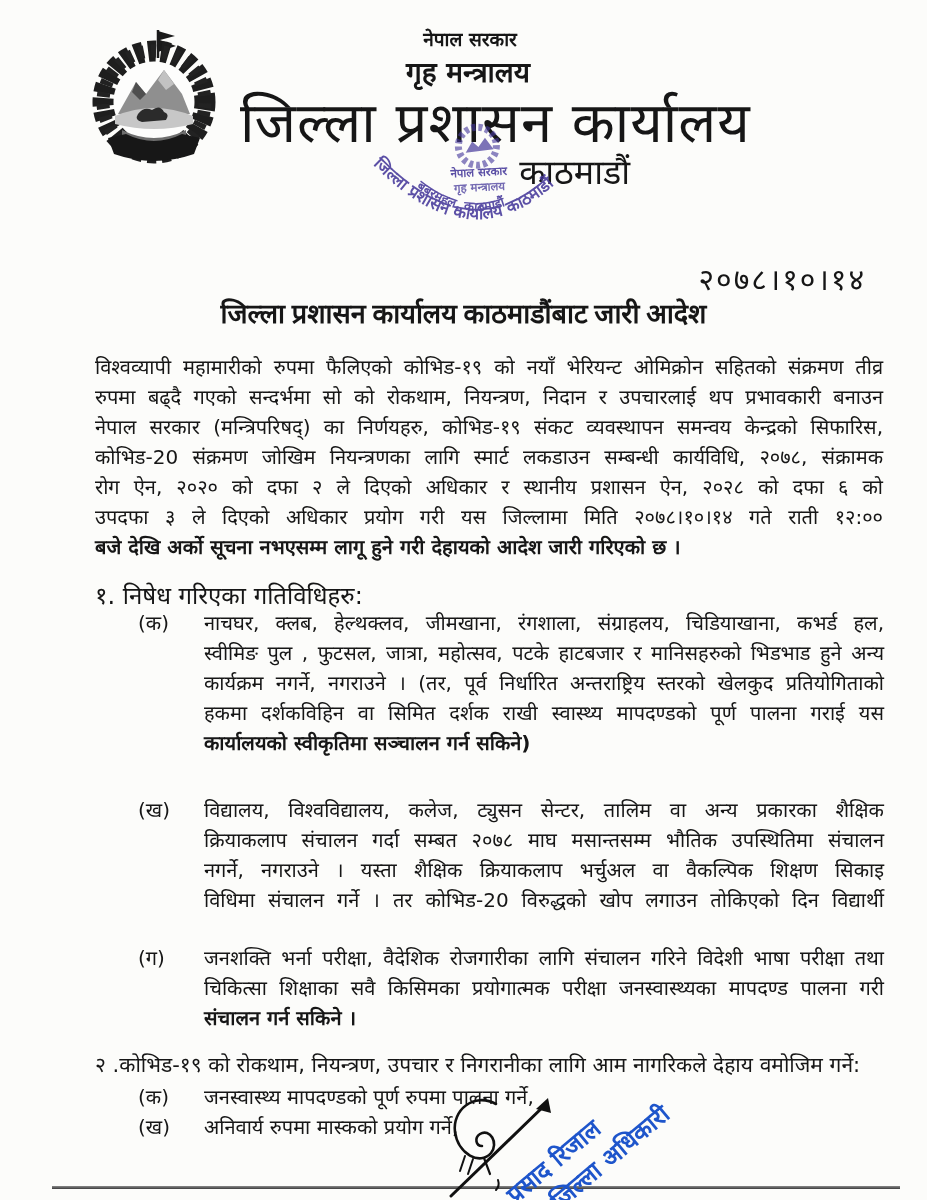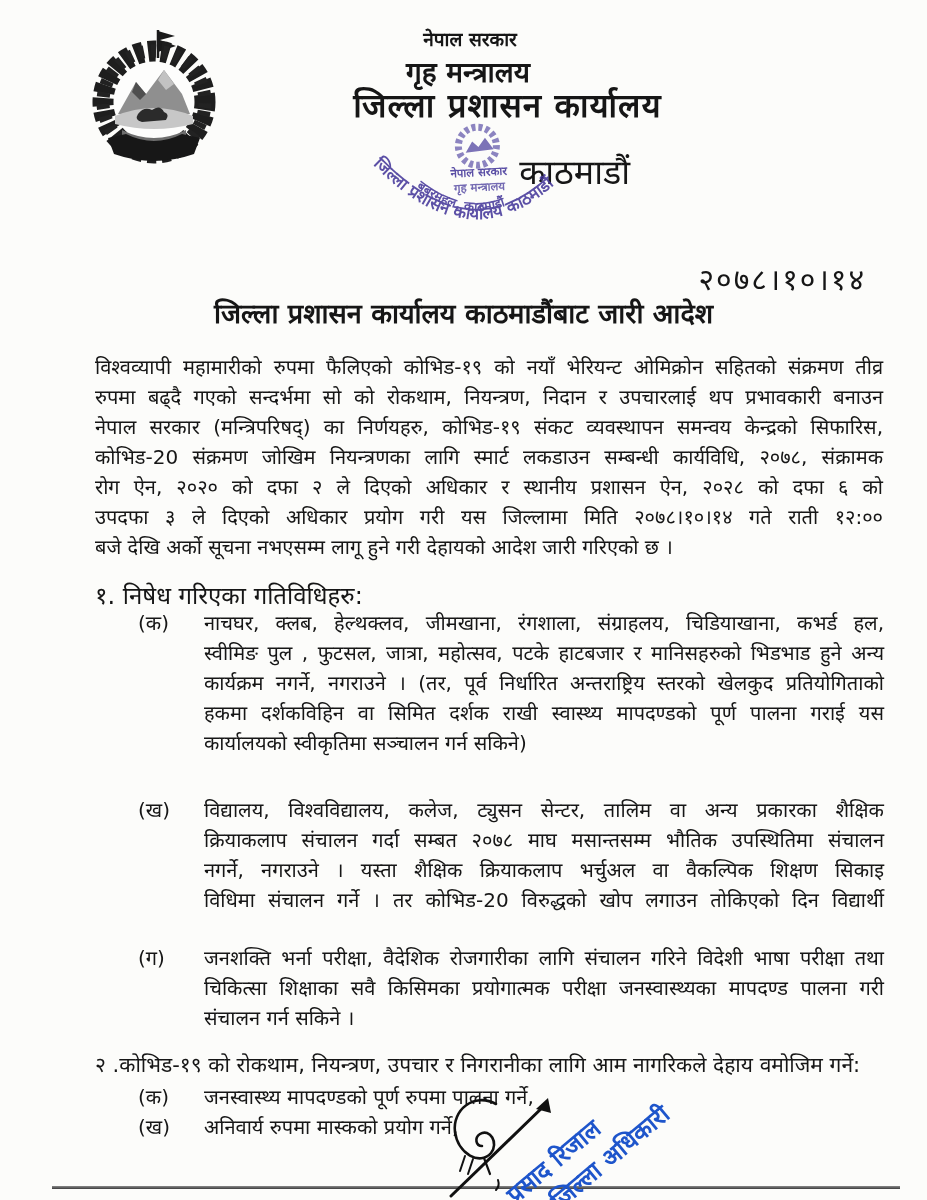--- a/index.html
+++ b/index.html
@@ -7,29 +7,29 @@
     position:relative;width:927px;height:1200px;margin:0 auto;
     background:#fcfcfa;overflow:hidden;
     font-family:"DejaVu Sans","Liberation Sans",sans-serif;
     color:#161616;
   }
   .abs{position:absolute;}
   
   #emblem{left:80px;top:26px;width:148px;height:150px;}
   .h-govt{left:320px;top:26px;width:300px;text-align:center;font-size:19px;font-weight:bold;}
   .h-ministry{left:318px;top:52px;width:300px;text-align:center;font-size:28px;font-weight:bold;}
-  .h-office{left:240px;top:82px;width:535px;text-align:center;font-size:33px;font-weight:bold;letter-spacing:1px;white-space:nowrap;}
+  .h-office{left:240px;top:82px;width:535px;text-align:left;font-size:56px;font-weight:normal;letter-spacing:1px;white-space:nowrap;}
   .h-district{left:330px;top:148px;width:300px;text-align:right;font-size:34px;font-weight:normal;}
   #office-stamp{left:358px;top:120px;width:248px;height:152px;opacity:.88;transform:rotate(-3deg);}
   
   .date{left:688px;top:258px;width:178px;text-align:right;font-size:30px;letter-spacing:2px;}
-  .title{left:0;top:294px;width:927px;text-align:center;font-size:27px;font-weight:bold;}
+  .title{left:0;top:294px;width:927px;text-align:center;font-size:27px;font-weight:bold;font-family:Liberation Serif, serif;}
   .para{left:95px;top:352px;width:788px;font-size:20px;line-height:30px;}
   .jline{text-align:justify;text-align-last:justify;height:30px;overflow:visible;white-space:nowrap0;}
-  .jline.last{text-align-last:left;}
+  .jline.last{text-align-last:left;font-weight:bold;}
   .sec-heading{left:95px;top:578px;width:790px;font-size:24px;}
   .item{left:138px;width:746px;display:flex;font-size:20px;line-height:30px;}
   .item .lbl{flex:0 0 66px;}
   .item .content{flex:1;}
   #item-ka{top:608px;}
   #item-kha{top:795px;}
   #item-ga{top:943px;}
   .sec2-heading{left:95px;top:1050px;width:790px;font-size:21px;}
   #item2-ka{top:1082px;}
   #item2-kha{top:1112px;}

